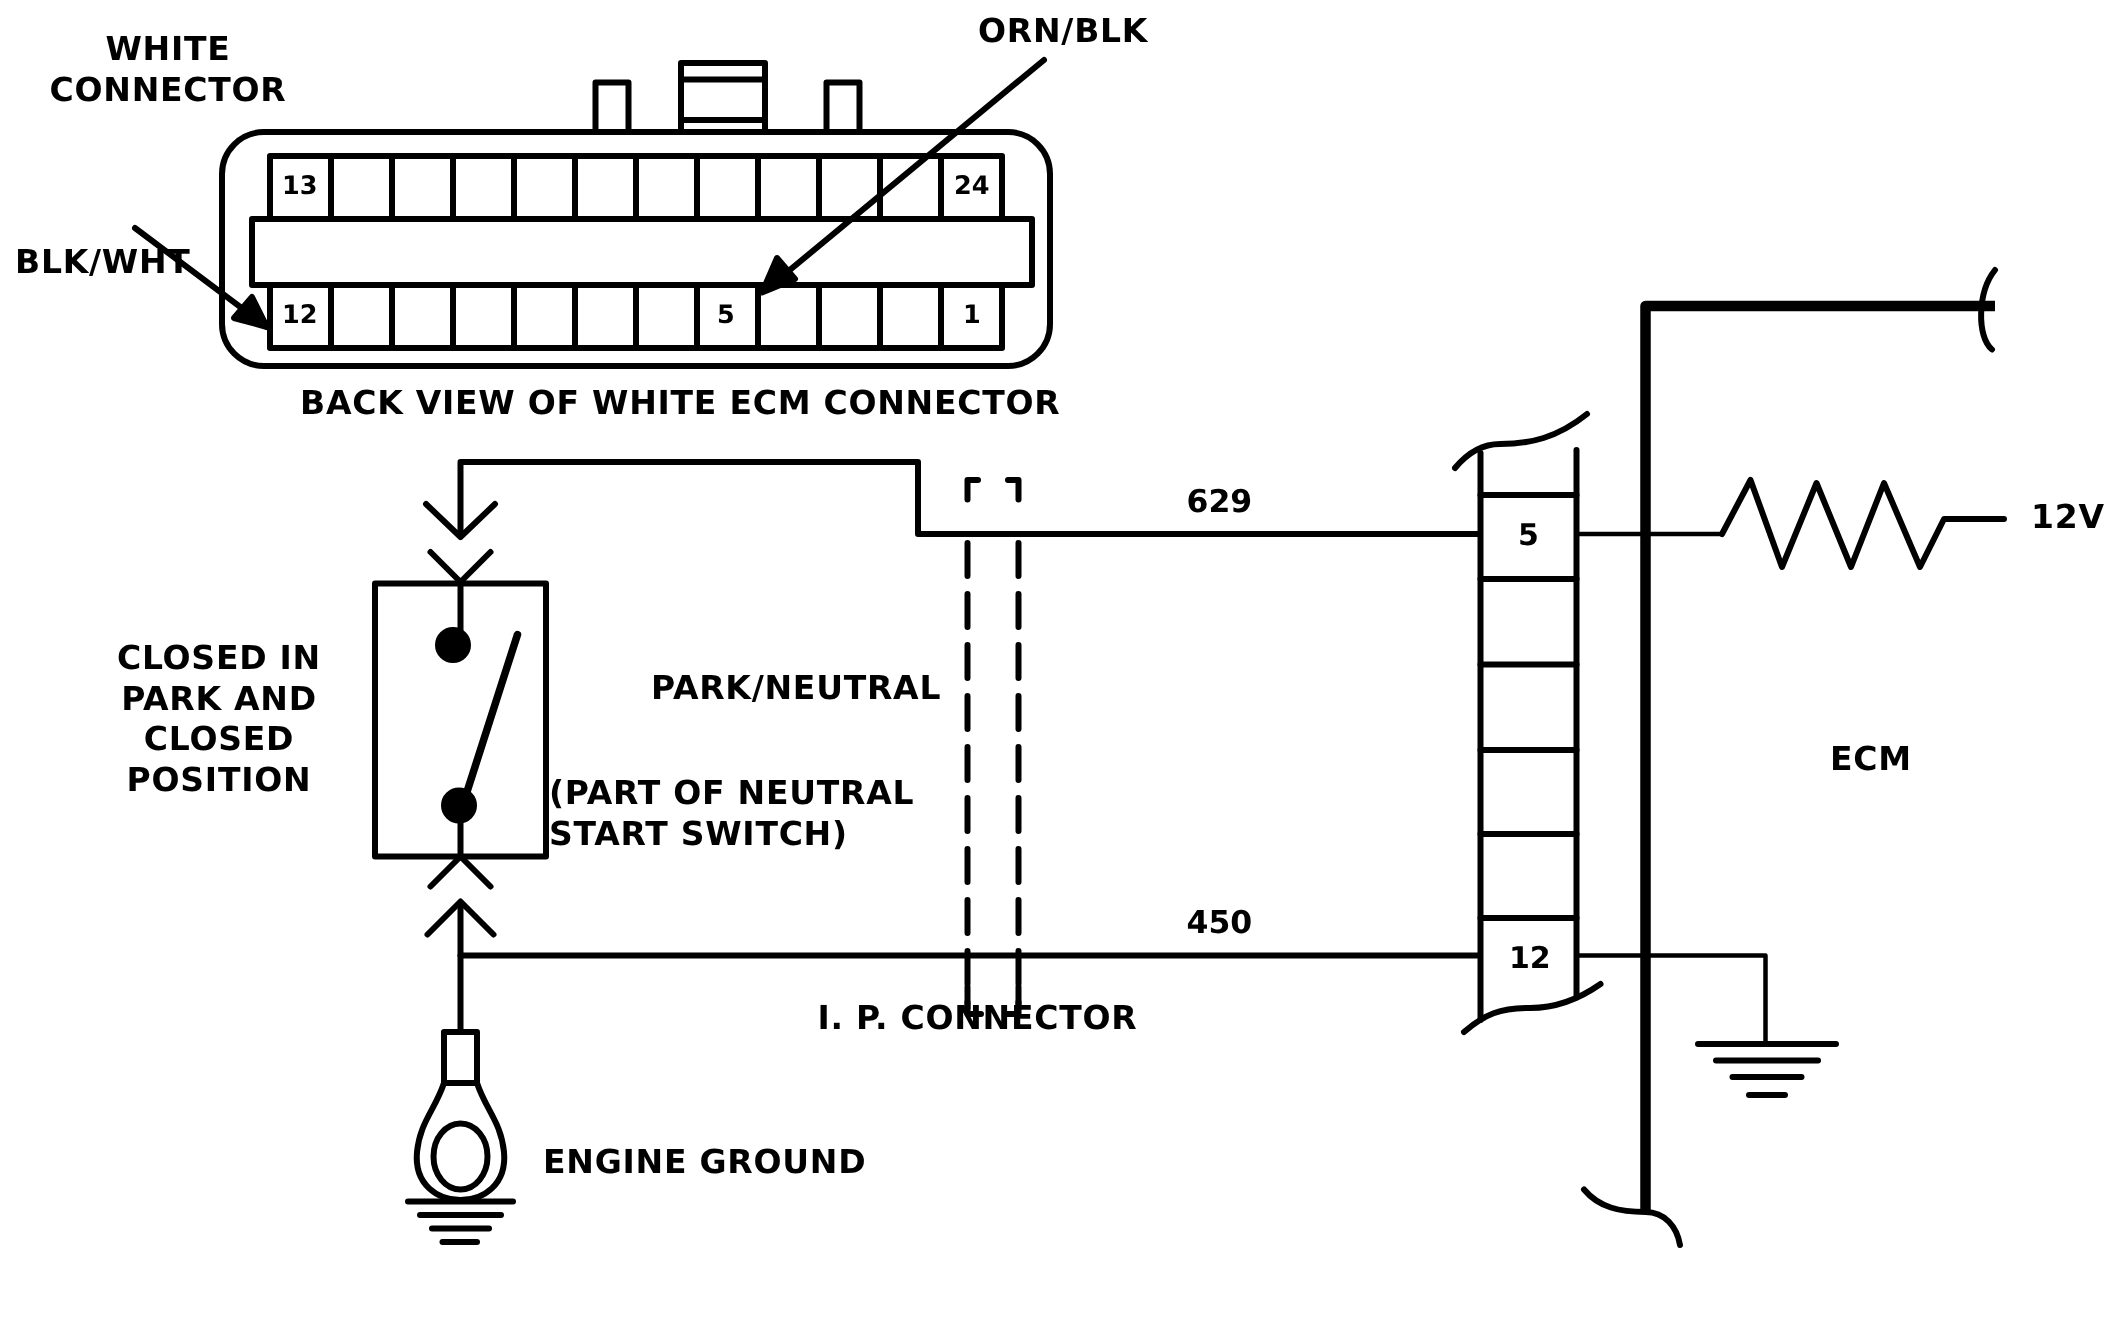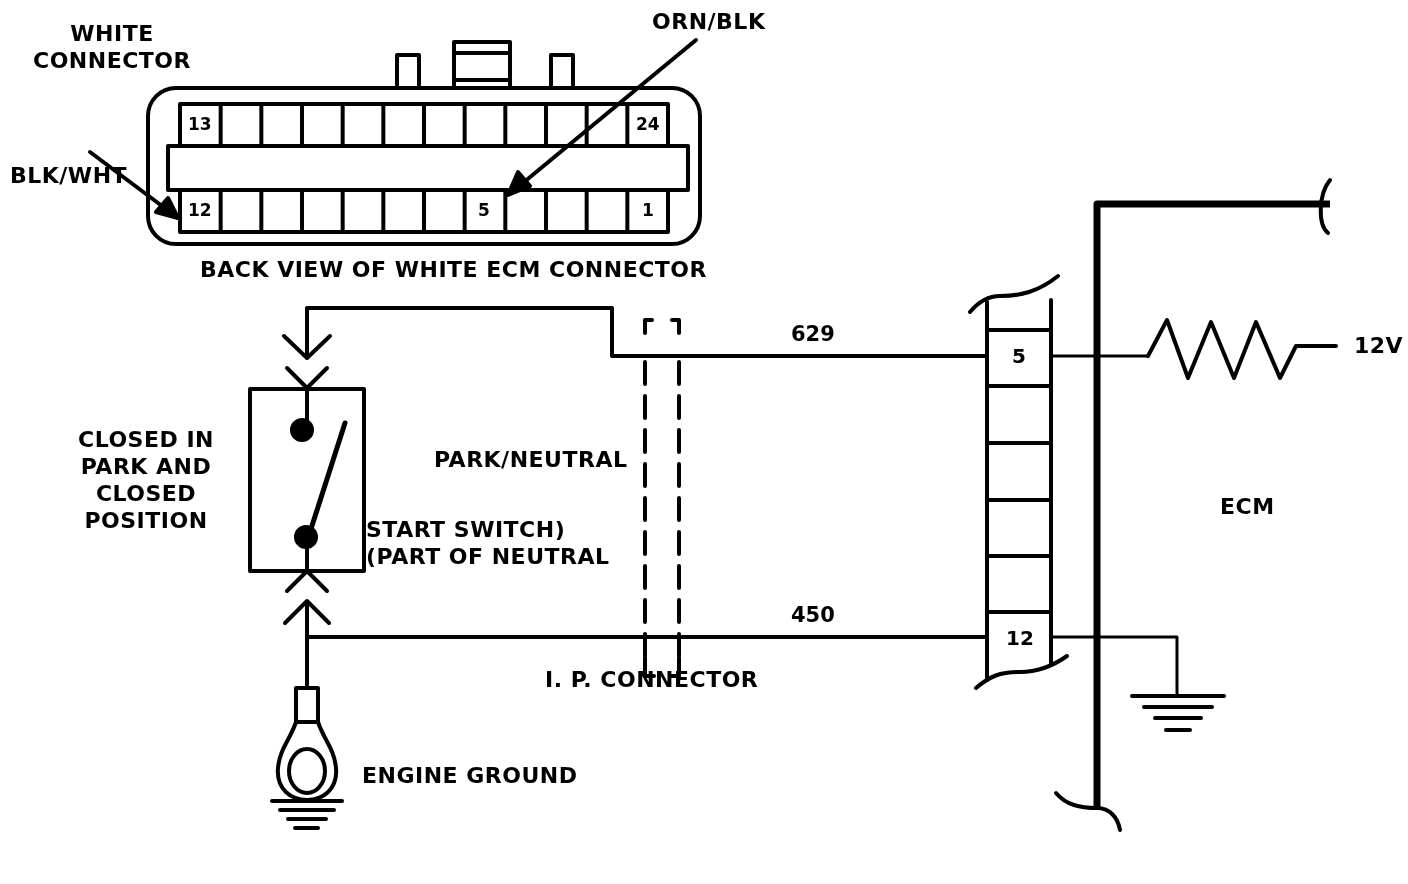--- a/index.html
+++ b/index.html
@@ -166,22 +166,22 @@
   <div>CLOSED IN</div>
   <div>PARK AND</div>
   <div>CLOSED</div>
   <div>POSITION</div>
 </div>
 
 <div class="lbl" style="left:386px;top:446px;margin-left:48px;">
   <div>PARK/NEUTRAL</div>
 </div>
 <div class="lbl" style="left:366px;top:516px;">
+  <div>(PART OF NEUTRAL</div>
   <div>START SWITCH)</div>
-  <div>(PART OF NEUTRAL</div>
 </div>
 
 <div class="wire" style="left:791px;top:322px;">629</div>
 <div class="wire" style="left:791px;top:603px;">450</div>
 
 <div class="pin" style="left:1012px;top:344px;font-size:20px;">5</div>
 <div class="pin" style="left:1006px;top:626px;font-size:20px;">12</div>
 
 <div class="lbl" style="left:1354px;top:332px;">12V</div>
 <div class="lbl" style="left:1220px;top:474px;margin-top:19px;">ECM</div>

